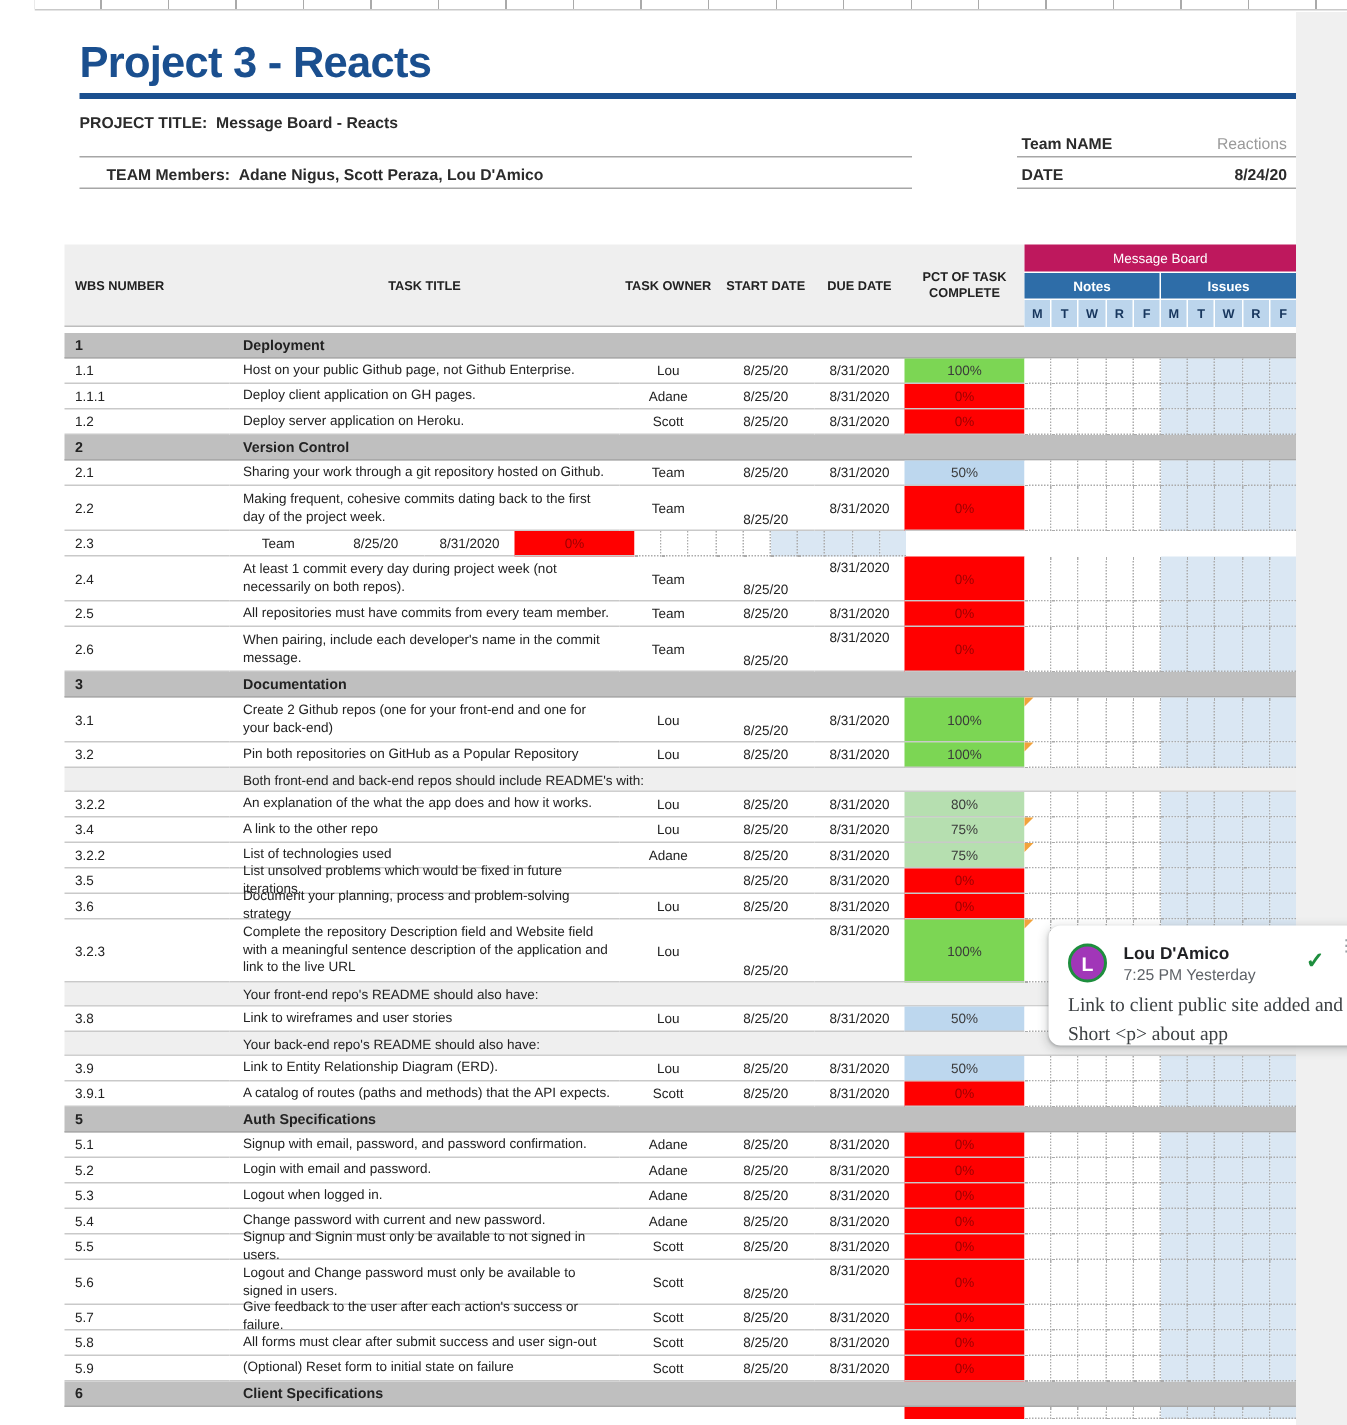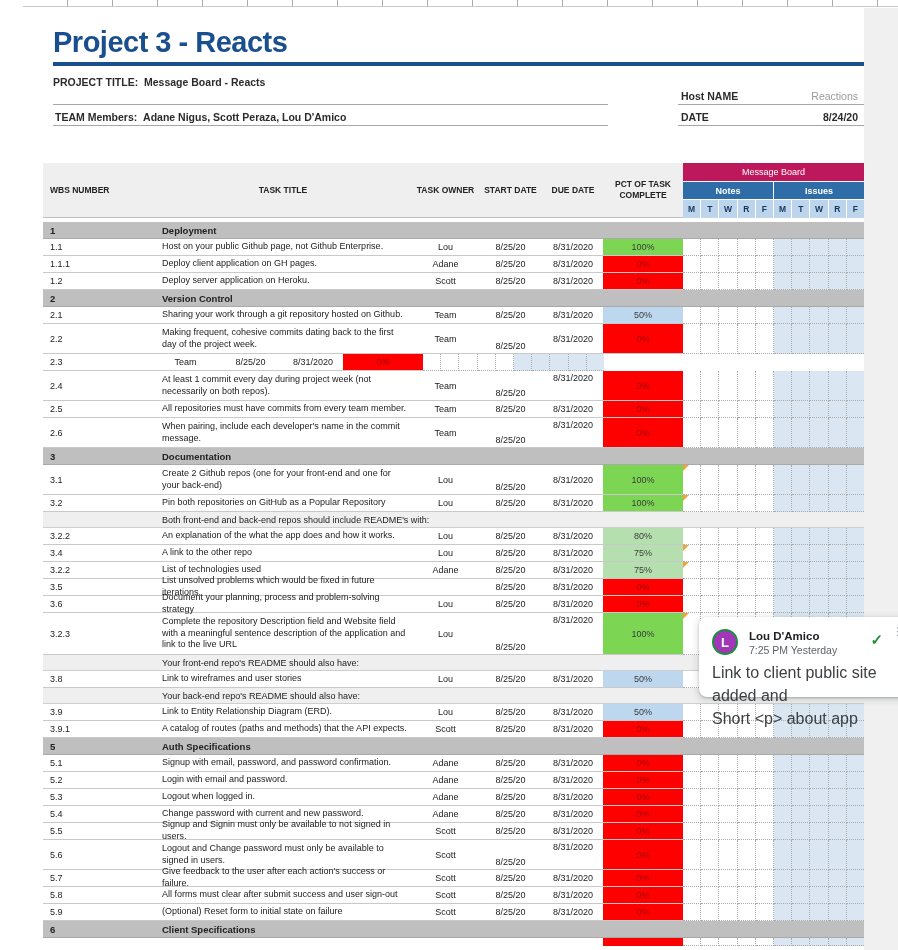--- a/index.html
+++ b/index.html
@@ -89,46 +89,46 @@
   #comment-card { position:absolute; left:676px; top:617px; width:212px; height:80px;
     background:#fff; border-radius:8px; box-shadow:0 1px 2px rgba(60,64,67,.3), 0 2px 6px 2px rgba(60,64,67,.15);
     padding:11px 12px 10px 12px; z-index:5; }
   #comment-avatar { position:absolute; left:13px; top:12px; width:26px; height:26px; border-radius:50%;
     background:#a136b8; border:2.5px solid #1e8e3e; color:#fff; font-size:13px; font-weight:bold;
     display:flex; align-items:center; justify-content:center; }
   #comment-author { position:absolute; left:50px; top:13px; font-size:11.5px; font-weight:bold; color:#202124; }
   #comment-time { position:absolute; left:50px; top:27px; font-size:10.5px; color:#5f6368; }
   #comment-resolve { position:absolute; right:28px; top:14px; color:#1e8e3e; font-size:15px; font-weight:bold; cursor:pointer; }
   #comment-menu { position:absolute; right:9px; top:12px; color:#9aa0a6; font-size:11px; line-height:4.5px; text-align:center; width:10px; cursor:pointer; }
-  #comment-text { position:absolute; left:13px; top:44px; width:186px; font-size:16px; color:#3c4043; line-height:1.45; }
+  #comment-text { position:absolute; left:13px; top:44px; width:186px; font-size:13px; color:#3c4043; line-height:1.45;font-family:Liberation Serif, serif; }
 </style>
 </head>
 <body>
 
 <div id="page">
 
   <div id="tickstrip"></div>
   <div id="gutter"></div>
 
   <div id="page-title">Project 3 - Reacts</div>
   <div id="title-rule"></div>
 
   <div class="meta-line" style="left:30px; top:76px;">
     <b>PROJECT TITLE:</b>&nbsp;
     <b>Message Board - Reacts</b>
   </div>
   <div class="u-line" style="left:30px; top:104px; width:555px;"></div>
 
-  <div class="meta-line" style="left:32px; top:111px;">
+  <div class="meta-line" style="left:48px; top:111px;">
     <b>TEAM Members:</b>&nbsp;
     <b>Adane Nigus, Scott Peraza, Lou D'Amico</b>
   </div>
   <div class="u-line" style="left:30px; top:125px; width:555px;"></div>
 
-  <div class="meta-line" style="left:658px; top:90px;"><b>Host NAME</b></div>
+  <div class="meta-line" style="left:658px; top:90px;"><b>Team NAME</b></div>
   <div class="meta-line" id="team-name-value" style="left:745px; top:90px; width:90px; text-align:right;">Reactions</div>
   <div class="u-line" style="left:655px; top:104px; width:186px;"></div>
 
   <div class="meta-line" style="left:658px; top:111px;"><b>DATE</b></div>
   <div class="meta-line" style="left:745px; top:111px; width:90px; text-align:right; font-weight:bold;">8/24/20</div>
   <div class="u-line" style="left:655px; top:125px; width:186px;"></div>
 
   <div id="tbl">
     <div id="thead">
       <div id="thead-main">

